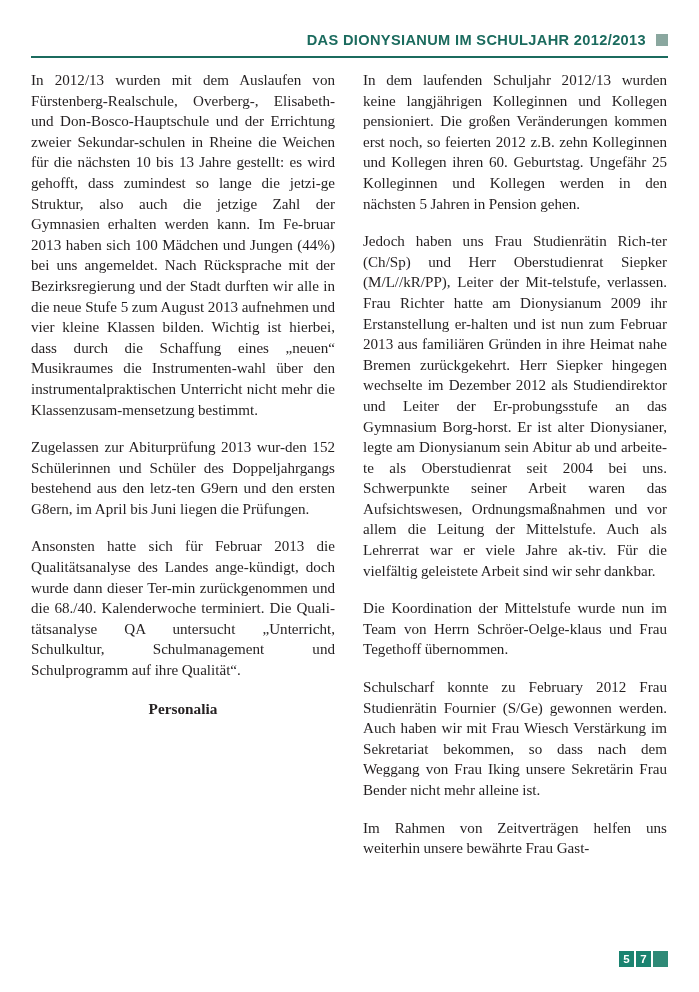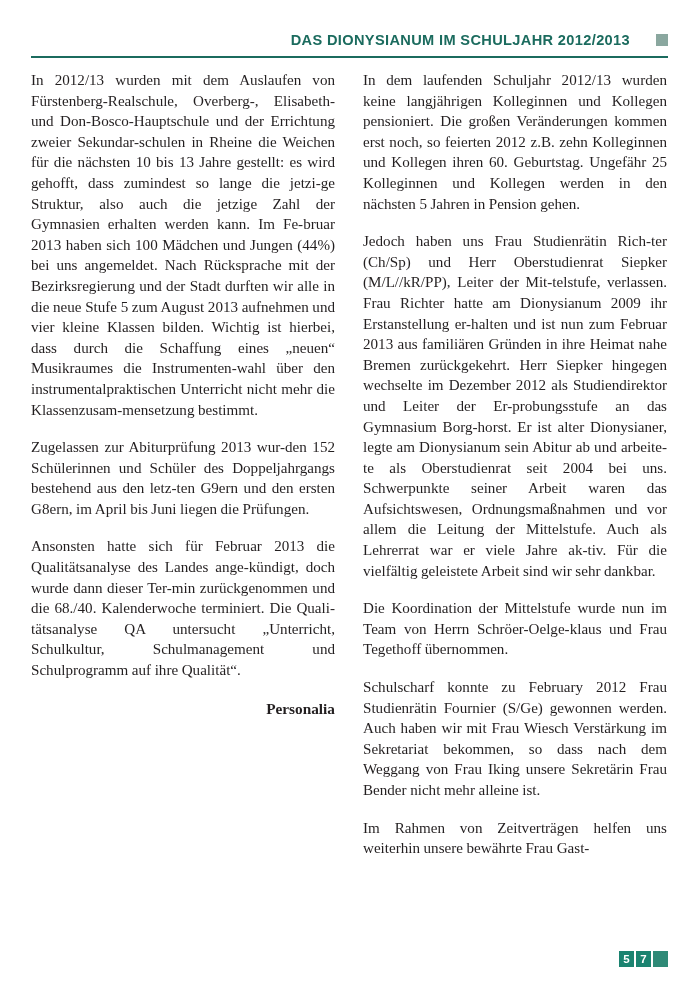--- a/index.html
+++ b/index.html
@@ -28,21 +28,20 @@
   
   .runhead {
     position: absolute;
     left: 31px;
     top: 28px;
     width: 637px;
     height: 24px;
     display: flex;
     align-items: center;
     justify-content: flex-end;
-    gap: 16px;
   }
   .runhead-title {
     font-family: "Liberation Sans", "DejaVu Sans", sans-serif;
     font-weight: bold;
     font-size: 14.6px;
     letter-spacing: 0.35px;
     color: #1b6b5e;
     white-space: nowrap;
   }
   .runhead-square {
@@ -88,21 +87,21 @@
   }
   p.body.last {
     margin-bottom: 8px;
   }
 
   h2.section-head {
     margin: 18px 0 16px 0;
     font-size: 15.3px;
     line-height: 20px;
     font-weight: bold;
-    text-align: right;
+    text-align: center;
   }
 
   
   .folio {
     position: absolute;
     right: 31px;
     bottom: 25px;
     display: flex;
     align-items: center;
     gap: 2px;

